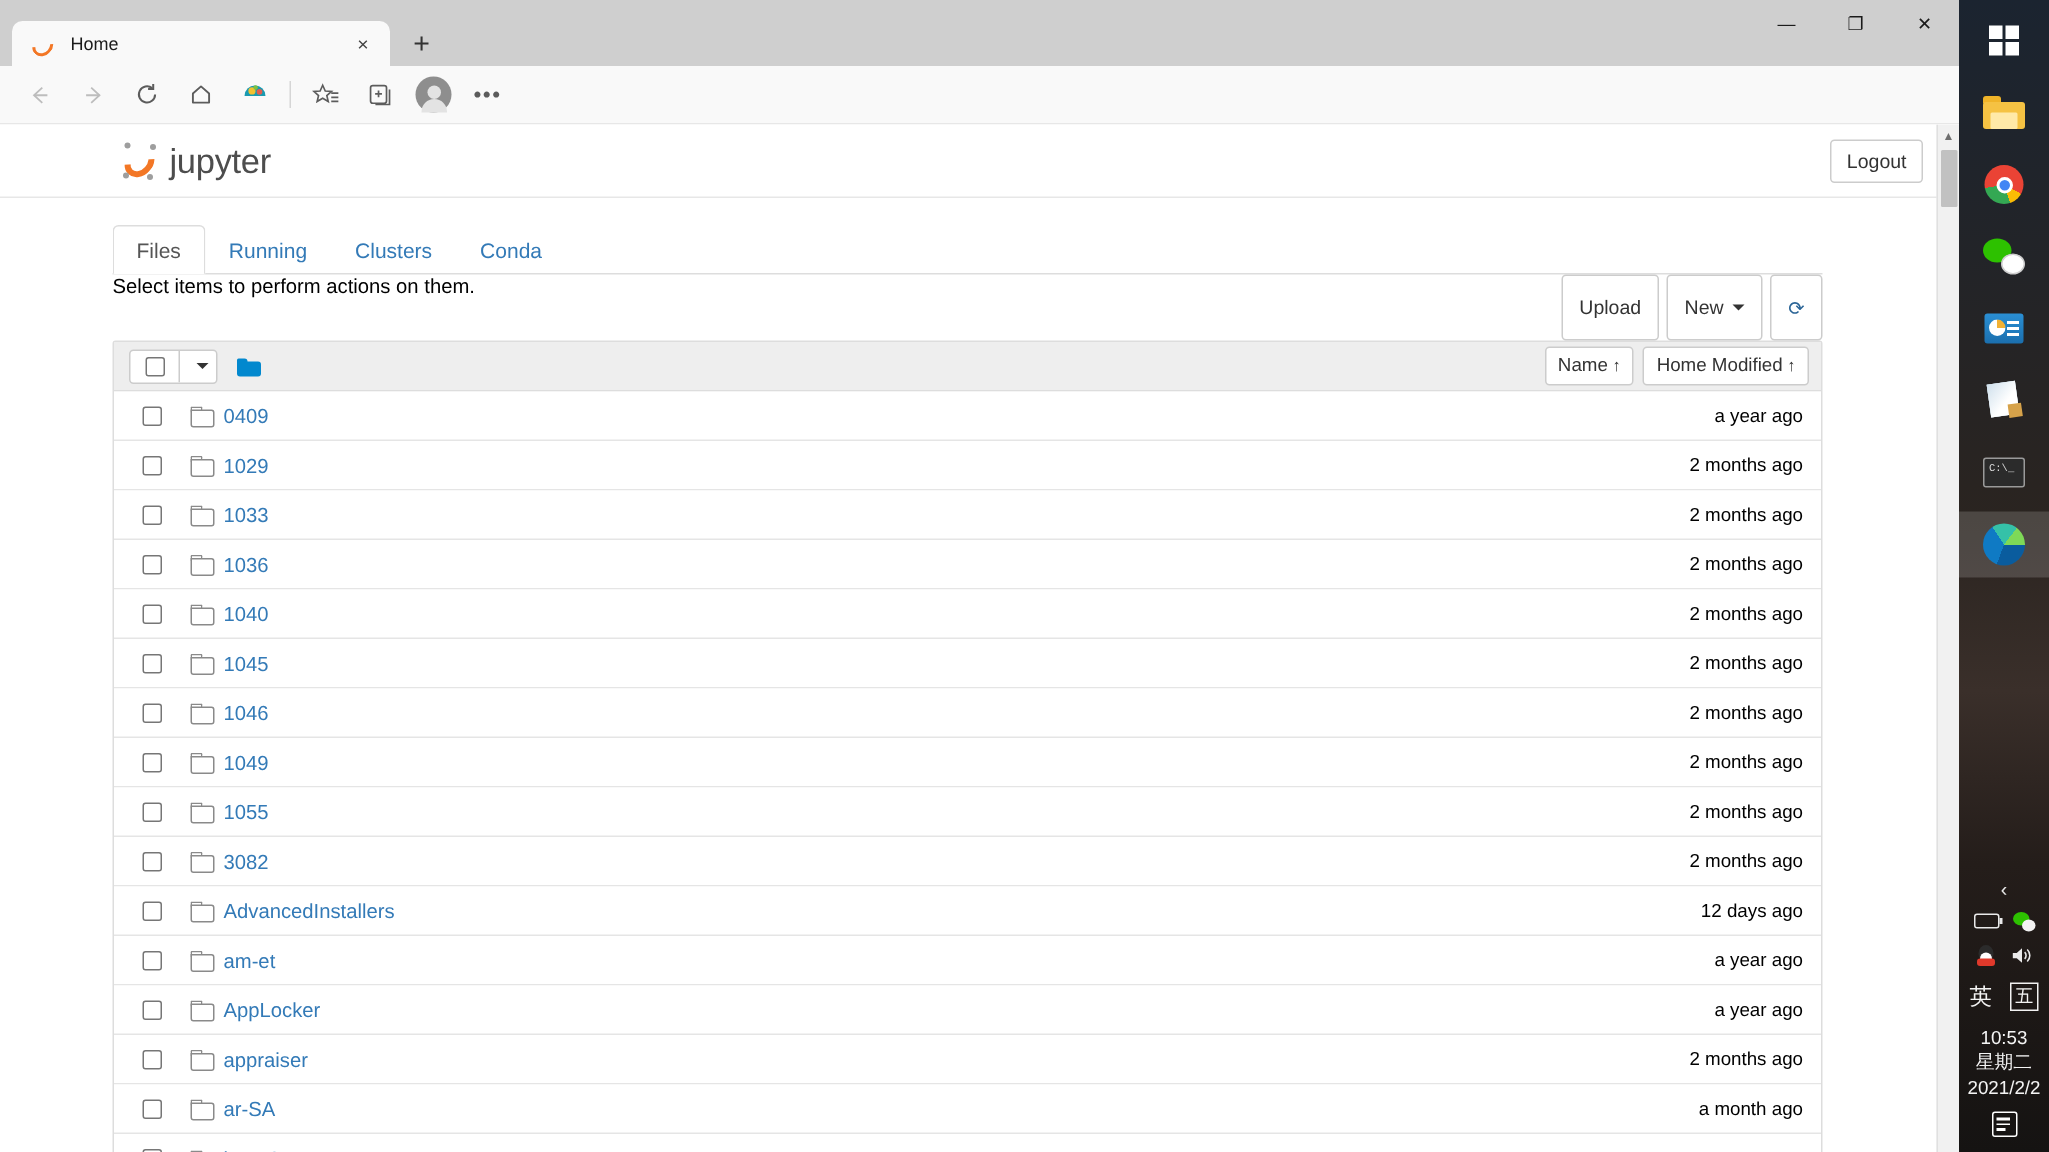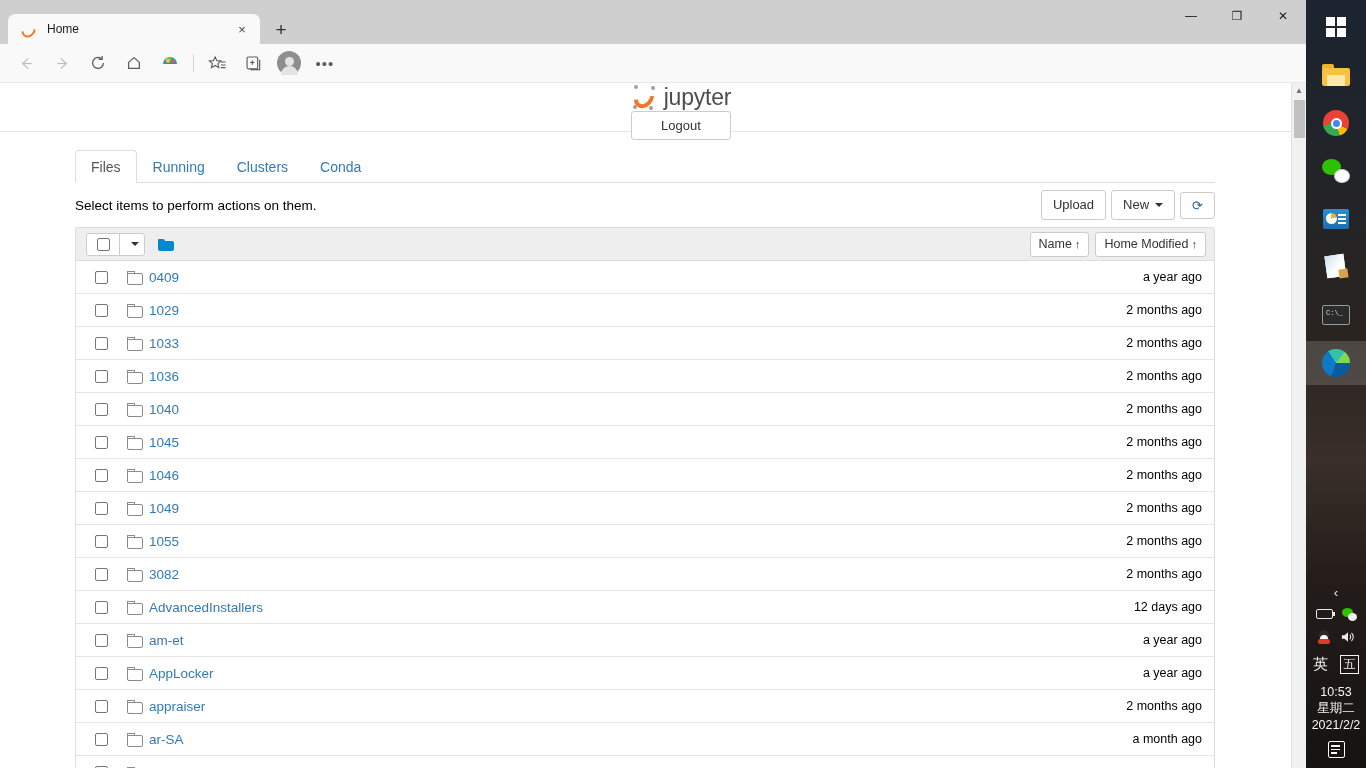--- a/index.html
+++ b/index.html
@@ -141,21 +141,20 @@
     background: #ffffff;
     overflow: hidden;
   }
 
   
   .jp-header {
     height: 49px;
     border-bottom: 1px solid #e7e7e7;
     display: flex; align-items: center;
     padding: 0 24px 0 80px;
-    flex-direction: column;
   }
   .jp-logo { display: flex; align-items: center; }
   .jp-mark { position: relative; width: 26px; height: 28px; margin-right: 7px; }
   .jp-mark .arc2 {
     position: absolute; left: 2px; top: 6px;
     width: 22px; height: 18px;
     border: 4px solid #f37726;
     border-radius: 50%;
     border-top-color: transparent;
     border-right-color: transparent;
@@ -165,21 +164,21 @@
   .jp-dot.d1 { left: 3px; top: 2px; }
   .jp-dot.d2 { right: 2px; top: 3px; }
   .jp-dot.d3 { left: 2px; bottom: 2px; }
   .jp-dot.d4 { right: 4px; bottom: 1px; }
   .jp-word { font-size: 23px; color: #4d4d4d; letter-spacing: -0.2px; }
   .jp-spacer { flex: 1 1 auto; }
   .logout-btn {
     font-size: 13px; color: #333;
     border: 1px solid #ccc; border-radius: 3px;
     background: #fff;
-    padding: 7px 29px;
+    padding: 7px 10px;
     line-height: 1;
     text-align: center;
   }
 
   
   .jp-main { padding: 0 0 0 0; }
   .jp-inner { width: 1140px; margin: 0 0 0 75px; }
 
   
   .nav-tabs {
@@ -197,21 +196,21 @@
     margin-bottom: -1px;
   }
   .nav-tab.active {
     color: #555;
     background: #fff;
     border-color: #ddd #ddd #fff;
   }
 
   
   .action-bar {
-    display: flex; align-items: center;
+    display: flex; 
     height: 44px;
   }
   .select-hint { font-size: 13.5px; color: #000; }
   .ab-spacer { flex: 1 1 auto; }
   .btn {
     font-size: 13px; color: #333;
     background: #fff;
     border: 1px solid #ccc;
     border-radius: 3px;
     padding: 6px 11px;

